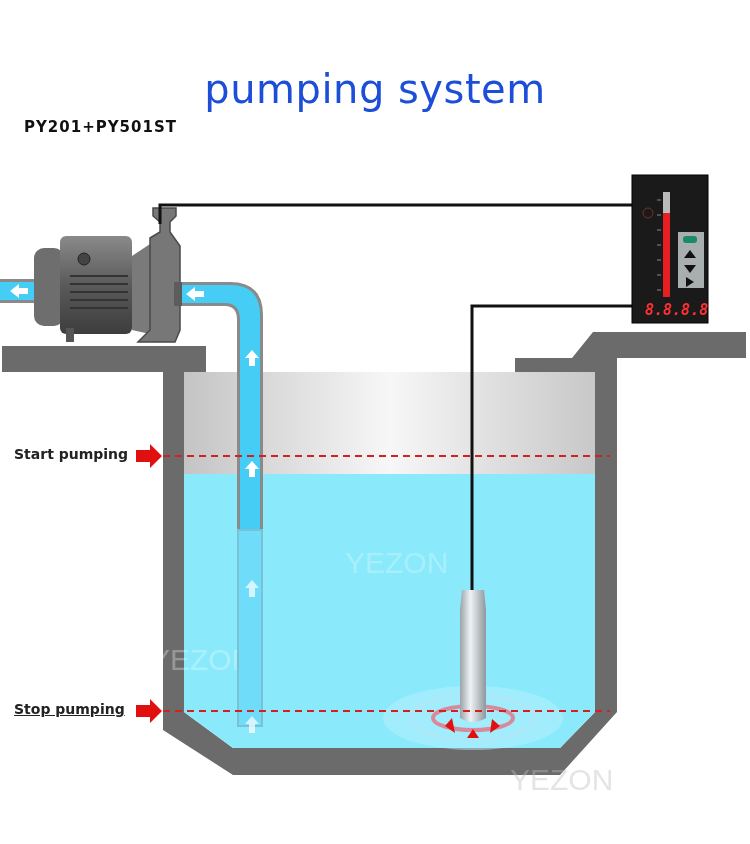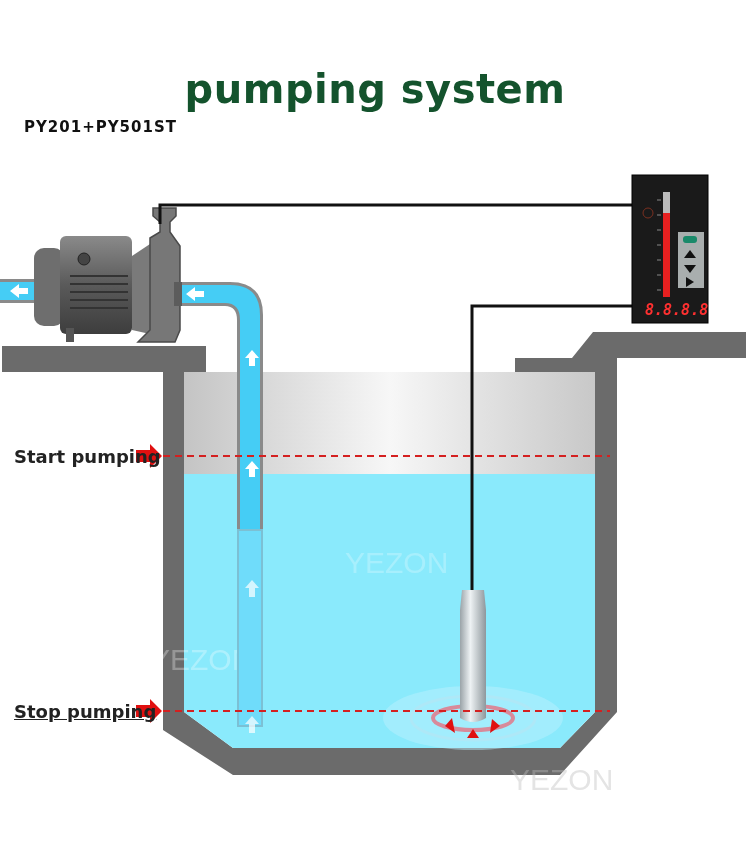--- a/index.html
+++ b/index.html
@@ -1,19 +1,19 @@
 <!DOCTYPE html>
 <html><head>
 <meta charset="utf-8">
 <style>
   html,body{margin:0;padding:0;background:#ffffff;}
   body{width:750px;height:844px;position:relative;overflow:hidden;font-family:"DejaVu Sans","Liberation Sans",sans-serif;}
-  .title{position:absolute;left:0;width:750px;top:66px;text-align:center;font-size:40px;font-weight:bold;color:#14532d;letter-spacing:0.5px;}
+  .title{position:absolute;left:0;width:750px;top:66px;text-align:center;font-size:40px;font-weight:normal;color:#1d4ed8;letter-spacing:0.5px;}
   .subtitle{position:absolute;left:0;width:750px;top:118px;text-align:left;font-size:15px;font-weight:bold;color:#111;letter-spacing:1px;padding-left:24px;}
-  .label{position:absolute;left:14px;font-size:18px;font-weight:bold;color:#222;}
+  .label{position:absolute;left:14px;font-size:14px;font-weight:bold;color:#222;}
   svg{position:absolute;left:0;top:0;}
 </style>
 </head>
 <body>
 
 <div class="title">pumping system</div>
 <div class="subtitle">PY201+PY501ST</div>
 
 <svg width="750" height="844" viewBox="0 0 750 844">
   <defs>

